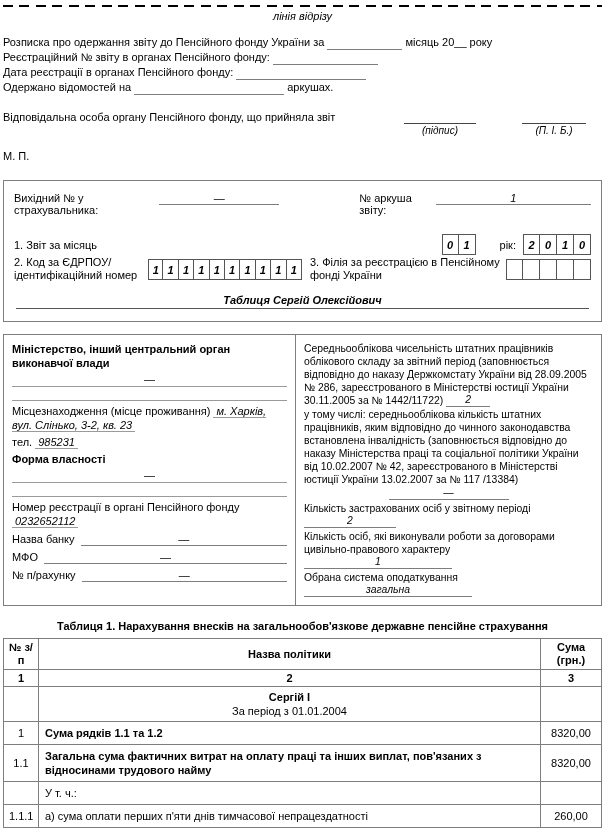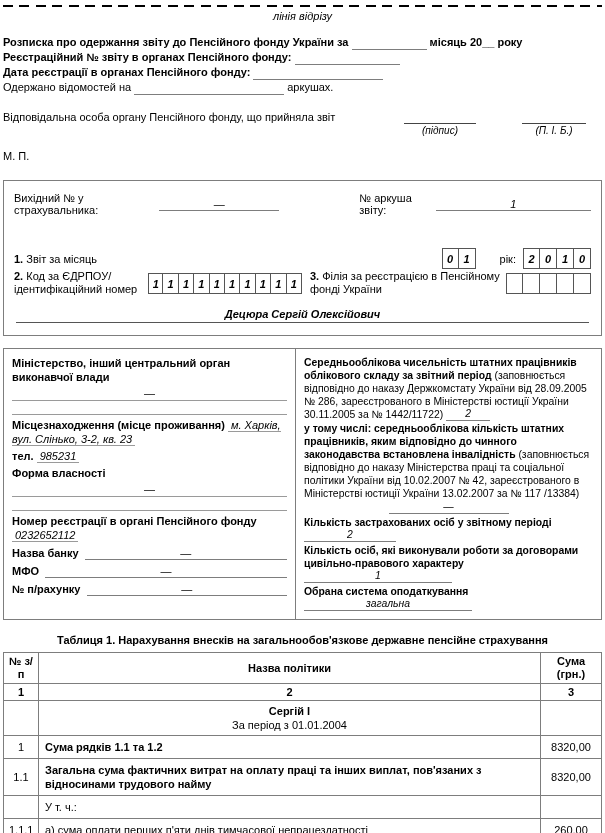--- a/index.html
+++ b/index.html
@@ -3,21 +3,21 @@
 <meta charset="utf-8">
 <style>
   * { margin:0; padding:0; box-sizing:border-box; }
   html,body { background:#fff; }
   body {
     width:605px; height:833px; overflow:hidden;
     color:#000; font-family:"Liberation Sans", sans-serif; font-size:11px;
     position:relative;
   }
   .page { padding:0 3px; }
-  b { font-weight:bold;text-align:right; }
+  b { font-weight:normal;text-align:right; }
 
   
   .cutline { height:2px; margin-top:5px; background:repeating-linear-gradient(90deg,#000 0 10px,transparent 10px 16.5px); }
   .cutlabel { text-align:center; font-style:italic; margin:3px 0 13px; }
 
   
   .receipt-line { line-height:15px; }
   .blank { display:inline-block; border-bottom:1px solid #7d7d7d; text-align:center; font-style:italic; vertical-align:bottom; min-height:12px; line-height:12px; }
   .w75 { width:75px; } .w105 { width:105px; } .w130 { width:130px; } .w150 { width:150px; }
   .w40 { width:44px; } .w90 { width:92px; } .w120 { width:120px; } .w148 { width:148px; } .w168 { width:168px; }
@@ -25,21 +25,21 @@
   
   .resp-row { display:flex; margin-top:14px; }
   .resp-text { flex:1; padding-top:2px; }
   .sig { width:72px; margin-left:46px; text-align:center; }
   .sig .cap { display:block; border-top:1px solid #444; margin-top:14px; font-style:italic; font-size:10px; padding-top:1px; }
   .sig:last-child { margin-right:16px; width:64px; }
   .mp { margin:14px 0 18px; }
 
   
   .box1 { border:1px solid #7d7d7d; padding:11px 10px 10px; }
-  .b1-rowA { display:flex; align-items:center; margin-bottom:32px; }
+  .b1-rowA { display:flex; align-items:flex-start; margin-bottom:18px; }
   .b1-rowA .pair2 { margin-left:80px; }
   .b1-rowB { display:flex; align-items:center; margin-bottom:1px; }
   .cells { display:inline-flex; }
   .cell { width:17px; height:21px; border:1px solid #555; border-left:none; text-align:center; line-height:20px; font-style:italic; font-weight:bold; font-size:11px; }
   .cells .cell:first-child { border-left:1px solid #555; }
   .cells.narrow .cell { width:15.4px; }
   .b1-rowC { display:flex; align-items:center; }
   .c-lbl1 { width:134px; line-height:13px; }
   .c-lbl2 { flex:1; padding:0 4px 0 8px; line-height:13px; }
   .name-line { margin:12px 2px 2px; border-bottom:1px solid #555; text-align:center; font-weight:bold; font-style:italic; padding-bottom:2px; }
@@ -153,21 +153,21 @@
       <span class="c-lbl2"><b>3.</b> <span>Філія за реєстрацією в Пенсійному фонді України</span></span>
       <span class="cells">
           <span class="cell"></span>
           <span class="cell"></span>
           <span class="cell"></span>
           <span class="cell"></span>
           <span class="cell"></span>
         </span>
     </div>
 
-    <div class="name-line">Децюра Сергій Олексійович</div>
+    <div class="name-line">Таблиця Сергій Олексійович</div>
   </div>
 
   <div class="box2">
     <div class="col-left">
       <div class="b" style="font-weight:bold">Міністерство, інший центральний орган виконавчої влади</div>
       <div class="fill-line">—</div>
       <div class="fill-line empty"></div>
       <p class="lc-p"><b>Місцезнаходження (місце проживання)</b> <span class="iv">м. Харків, вул. Слінько, 3-2, кв. 23</span></p>
       <p class="lc-p"><b>тел.</b> <span class="iv">985231</span></p>
       <div class="b" style="font-weight:bold; margin-top:3px">Форма власності</div>

